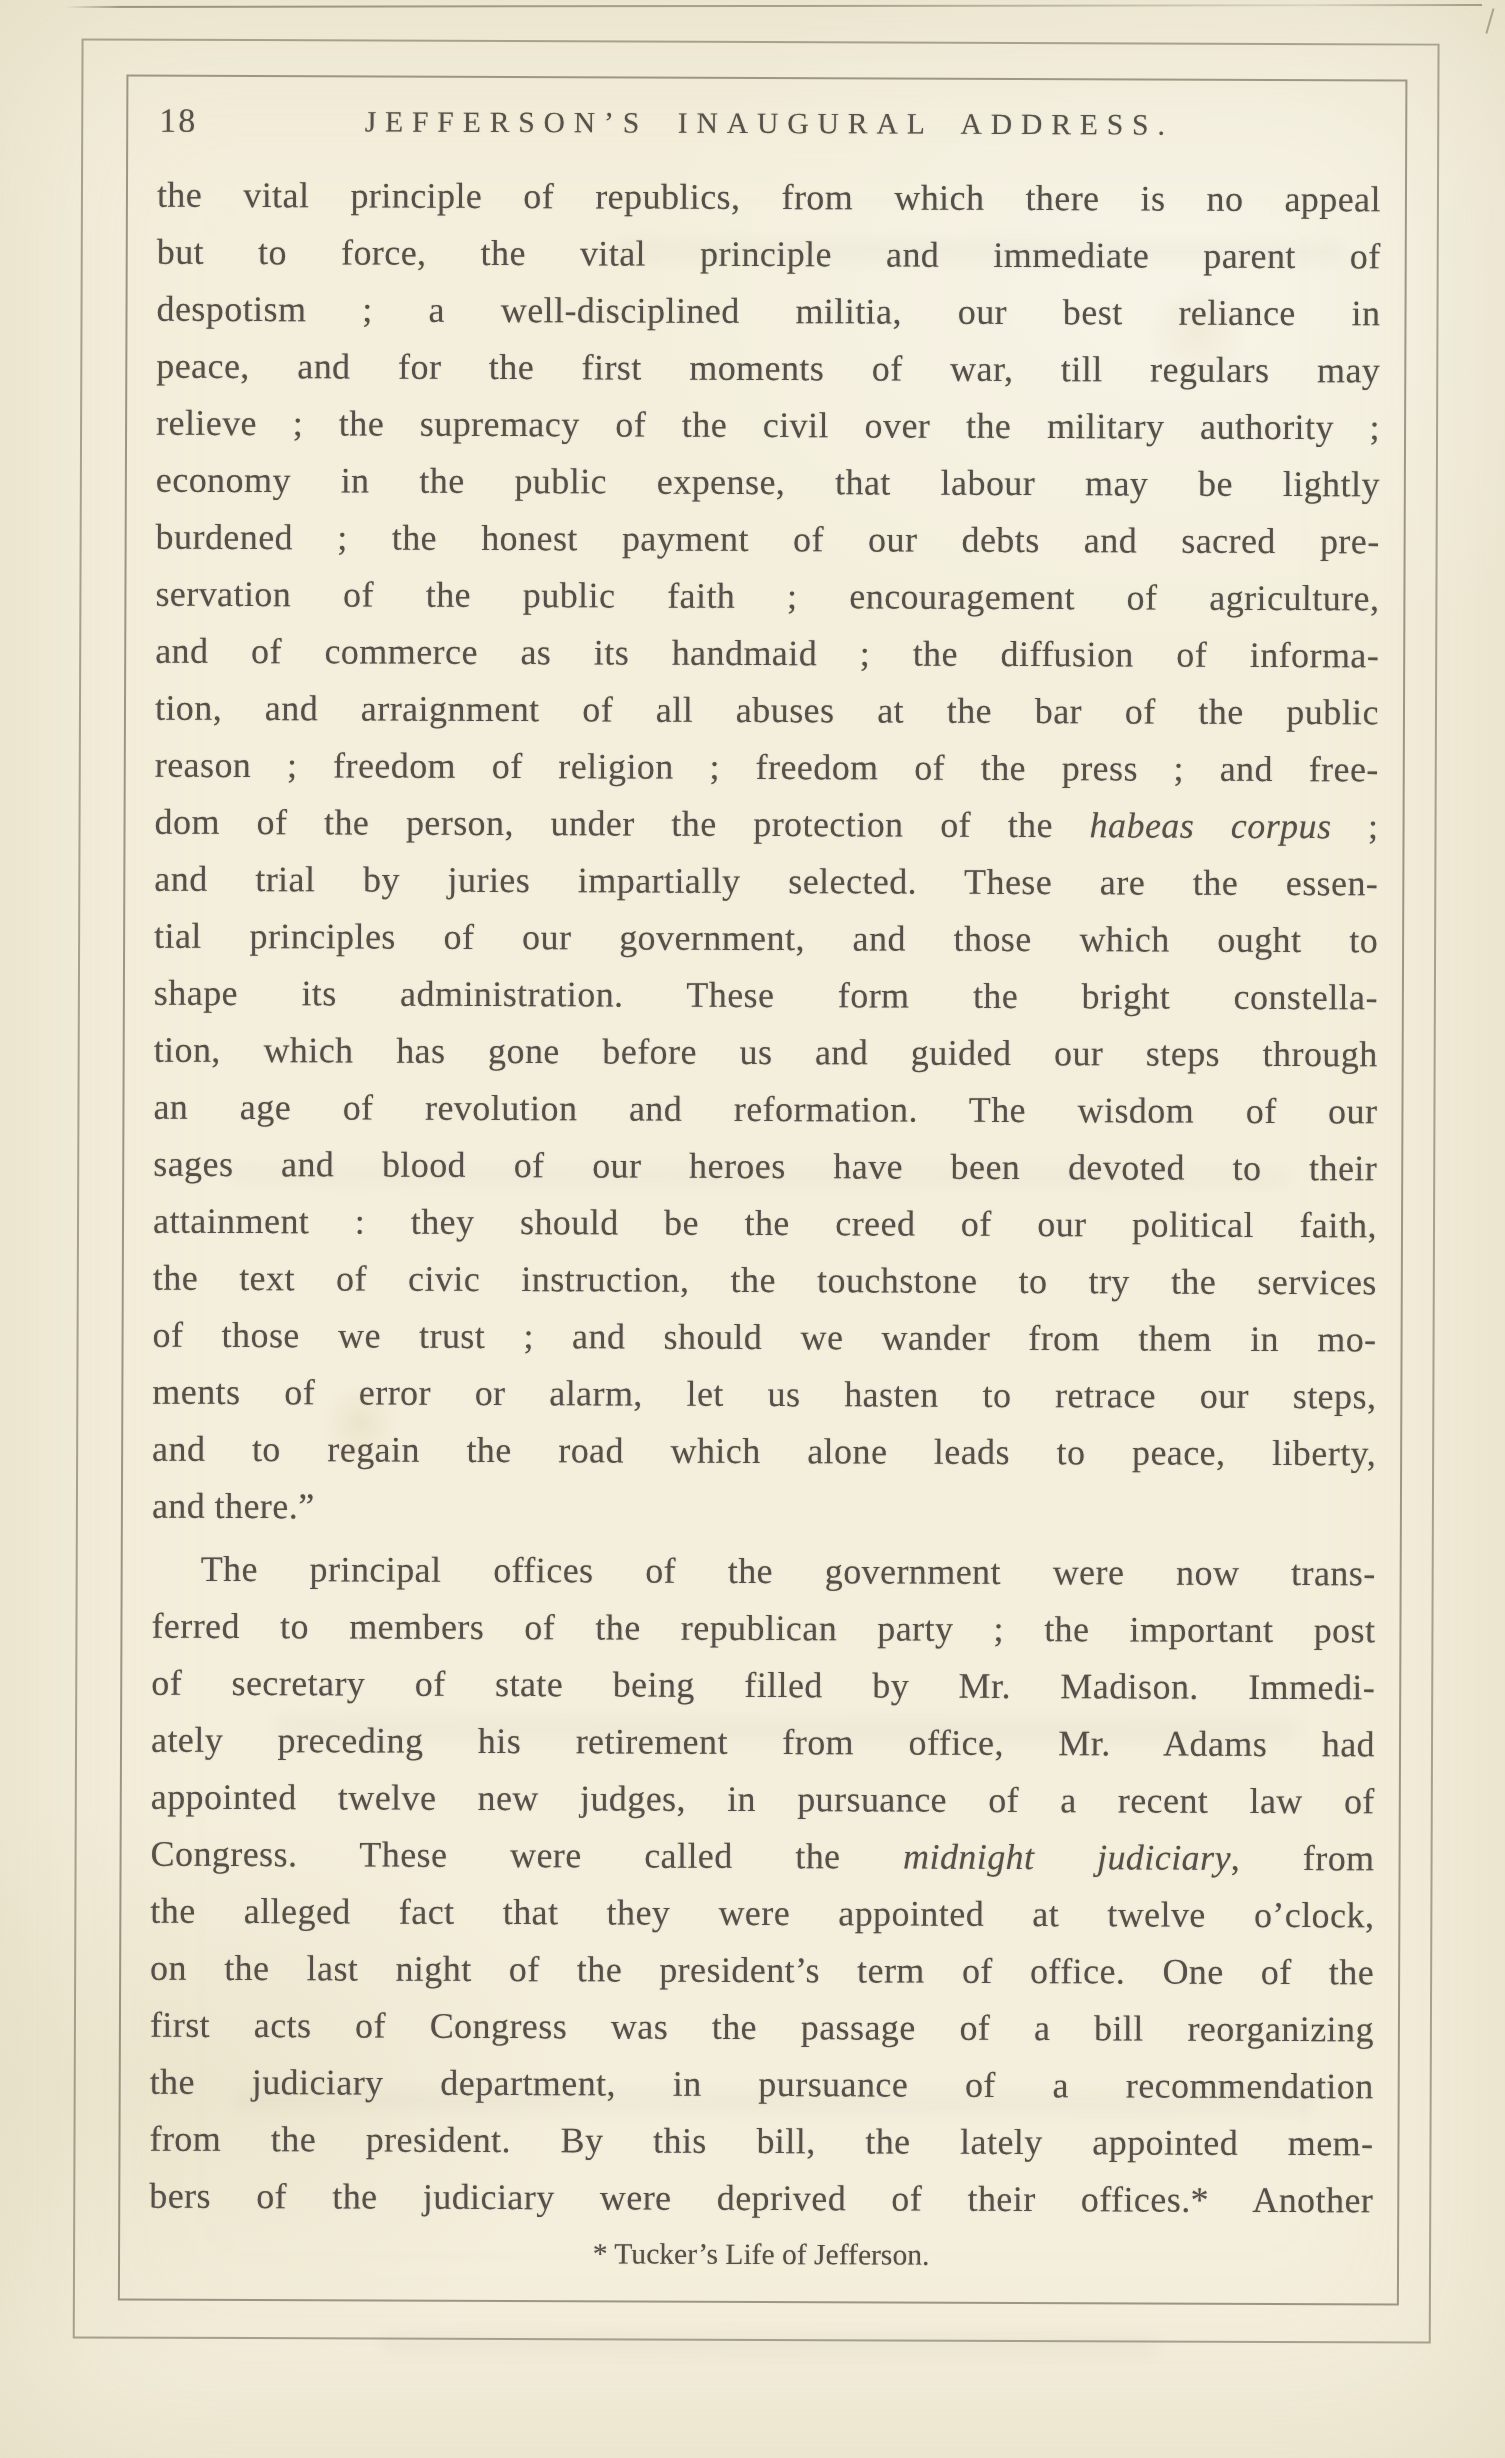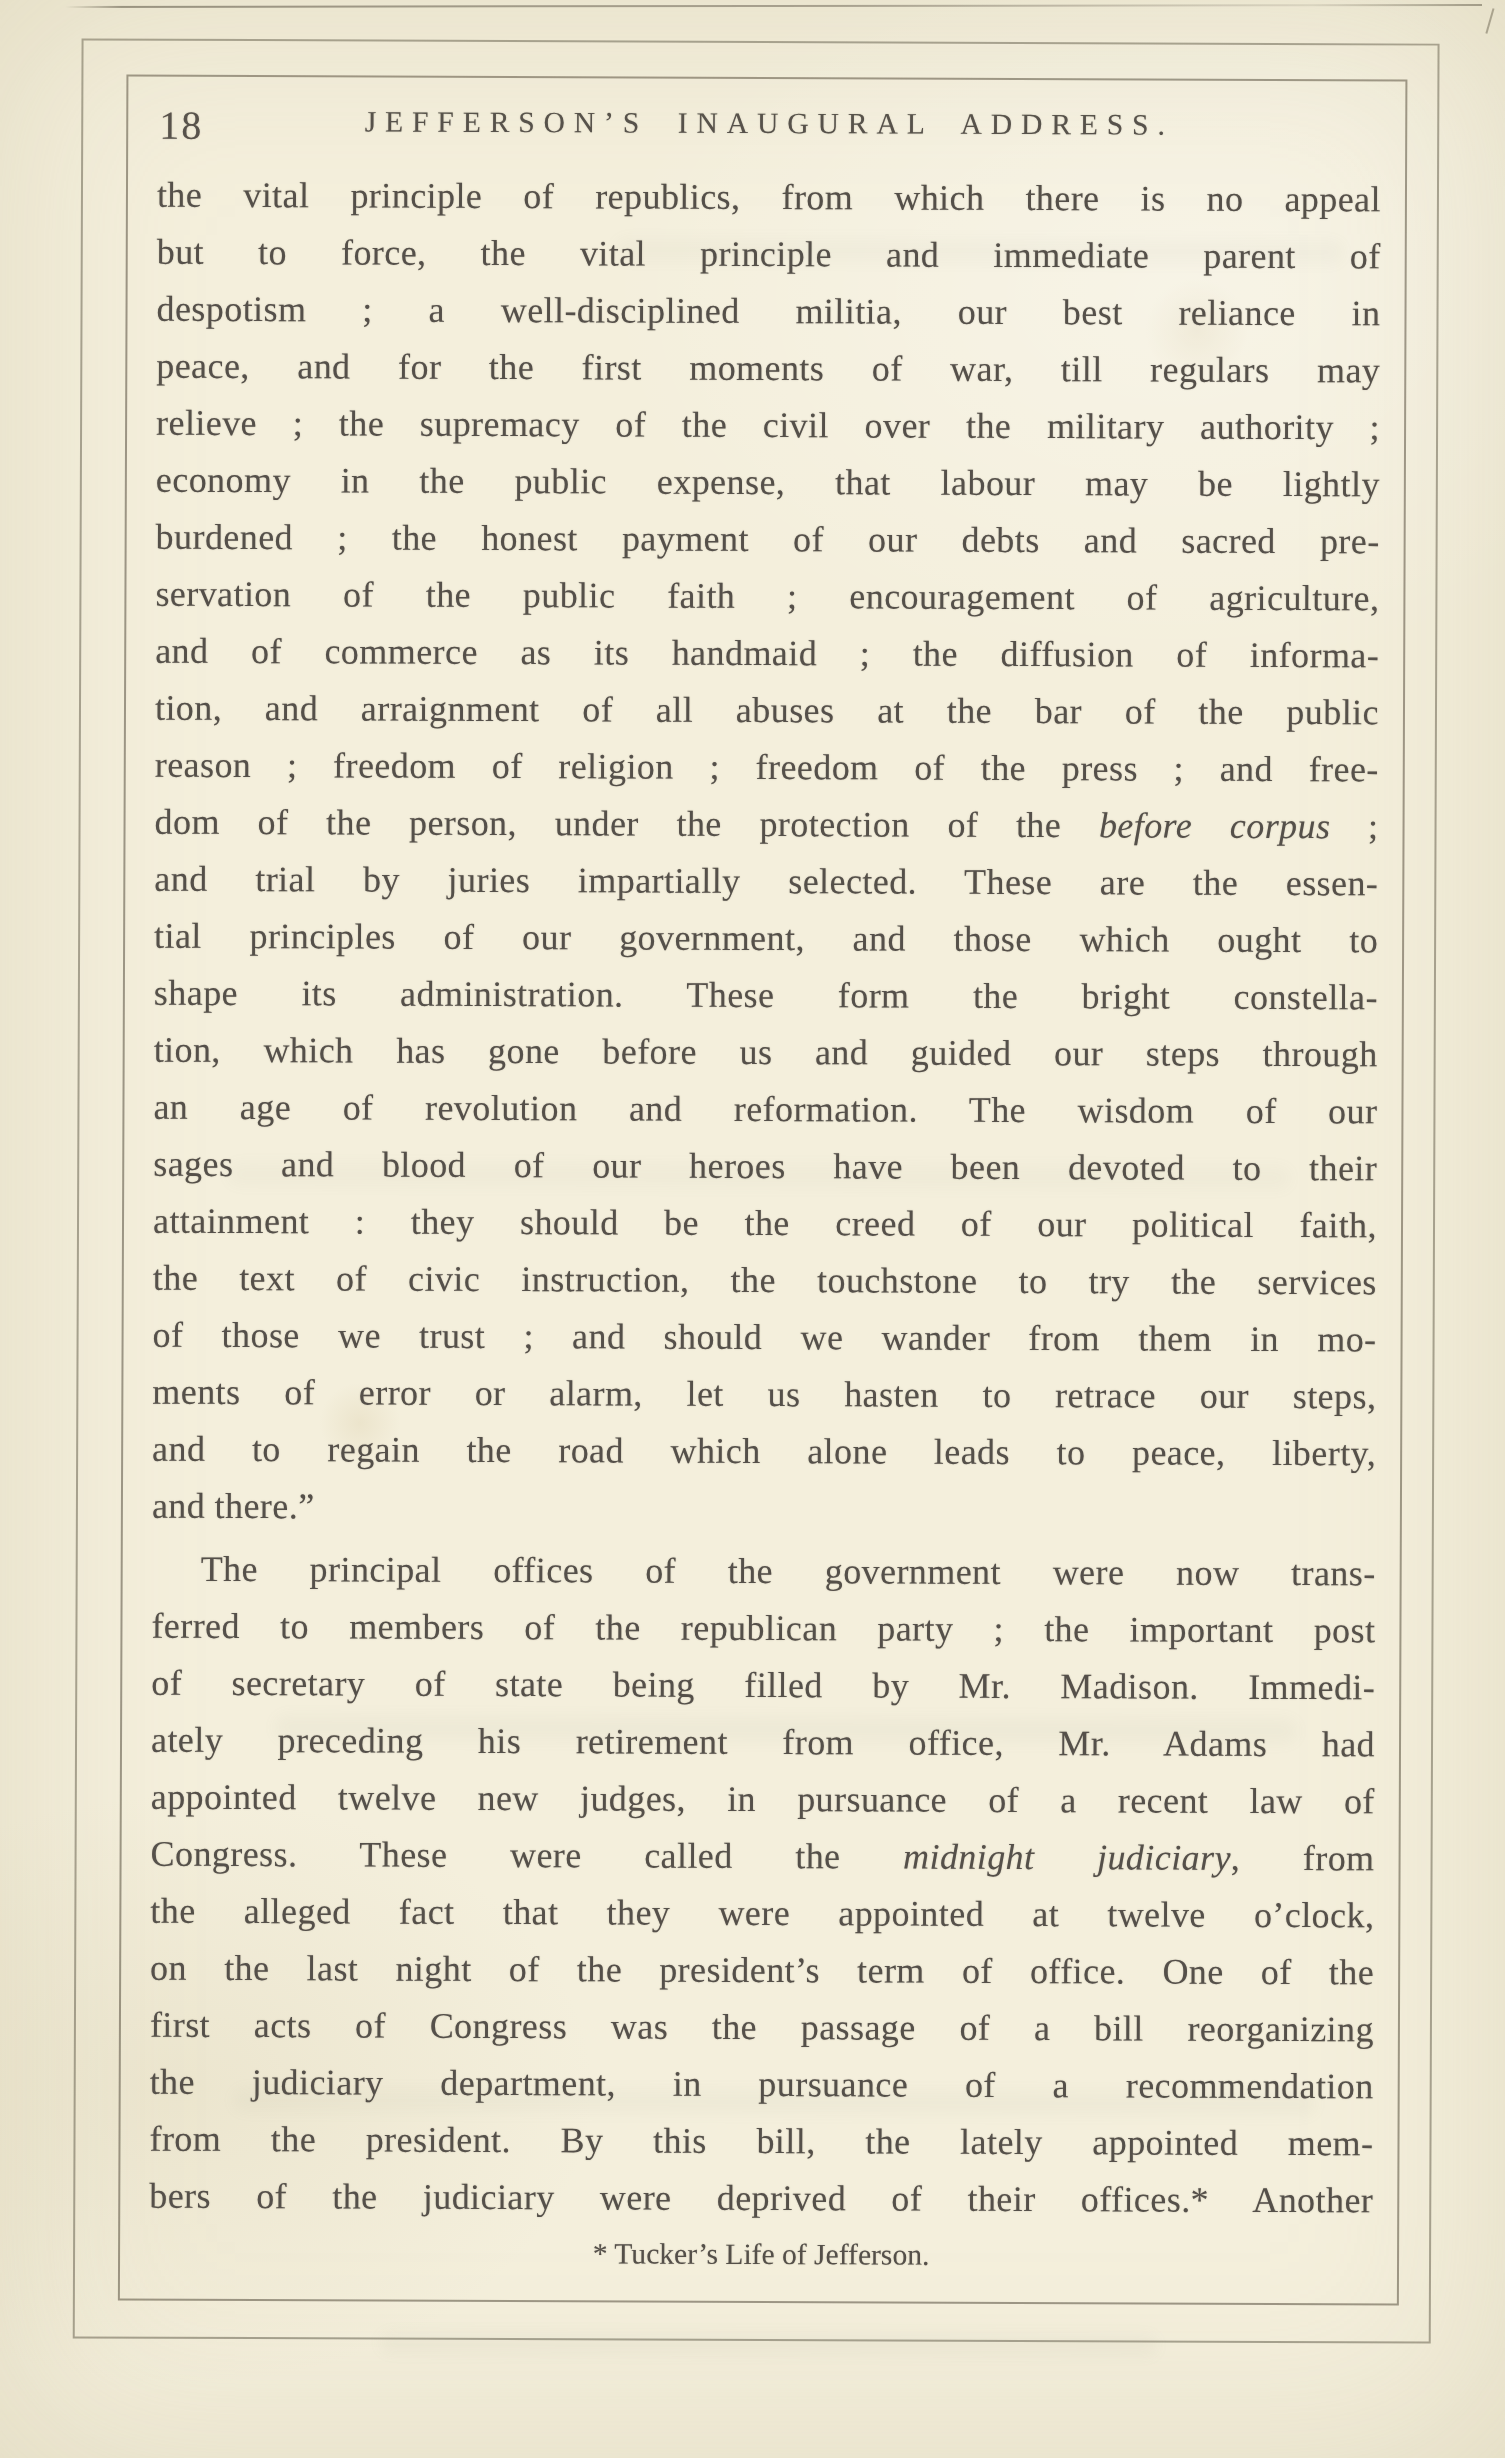--- a/index.html
+++ b/index.html
@@ -48,21 +48,21 @@
   .inner-border {
     position: absolute; left: 122px; top: 77px; width: 1277px; height: 2222px;
     border: 2px solid rgba(101,94,78,0.62);
   }
 
   .running-header {
     position: absolute; left: 153px; top: 100px; width: 1224px; height: 47px;
   }
   .page-number {
     position: absolute; left: 2px; top: 3.9px;
-    font-size: 40px; letter-spacing: 2px;
+    font-size: 34px; letter-spacing: 2px;
     text-shadow: 0 0 1.2px rgba(90,84,72,0.45);
   }
   .running-head {
     display: block; text-align: center;
     font-size: 29.6px; letter-spacing: 0.30em; word-spacing: 0.45em;
     padding-top: 6.9px;
     text-shadow: 0 0 1.2px rgba(90,84,72,0.45);
   }
 
   .body-text {
@@ -120,21 +120,21 @@
       <div class="line"><span>but to force, the vital principle and immediate parent of</span></div>
       <div class="line"><span>despotism ; a well-disciplined militia, our best reliance in</span></div>
       <div class="line"><span>peace, and for the first moments of war, till regulars may</span></div>
       <div class="line"><span>relieve ; the supremacy of the civil over the military authority ;</span></div>
       <div class="line"><span>economy in the public expense, that labour may be lightly</span></div>
       <div class="line"><span>burdened ; the honest payment of our debts and sacred pre-</span></div>
       <div class="line"><span>servation of the public faith ; encouragement of agriculture,</span></div>
       <div class="line"><span>and of commerce as its handmaid ; the diffusion of informa-</span></div>
       <div class="line"><span>tion, and arraignment of all abuses at the bar of the public</span></div>
       <div class="line"><span>reason ; freedom of religion ; freedom of the press ; and free-</span></div>
-      <div class="line"><span>dom of the person, under the protection of the </span><i>before corpus</i><span> ;</span></div>
+      <div class="line"><span>dom of the person, under the protection of the </span><i>habeas corpus</i><span> ;</span></div>
       <div class="line"><span>and trial by juries impartially selected. These are the essen-</span></div>
       <div class="line"><span>tial principles of our government, and those which ought to</span></div>
       <div class="line"><span>shape its administration. These form the bright constella-</span></div>
       <div class="line"><span>tion, which has gone before us and guided our steps through</span></div>
       <div class="line"><span>an age of revolution and reformation. The wisdom of our</span></div>
       <div class="line"><span>sages and blood of our heroes have been devoted to their</span></div>
       <div class="line"><span>attainment : they should be the creed of our political faith,</span></div>
       <div class="line"><span>the text of civic instruction, the touchstone to try the services</span></div>
       <div class="line"><span>of those we trust ; and should we wander from them in mo-</span></div>
       <div class="line"><span>ments of error or alarm, let us hasten to retrace our steps,</span></div>

